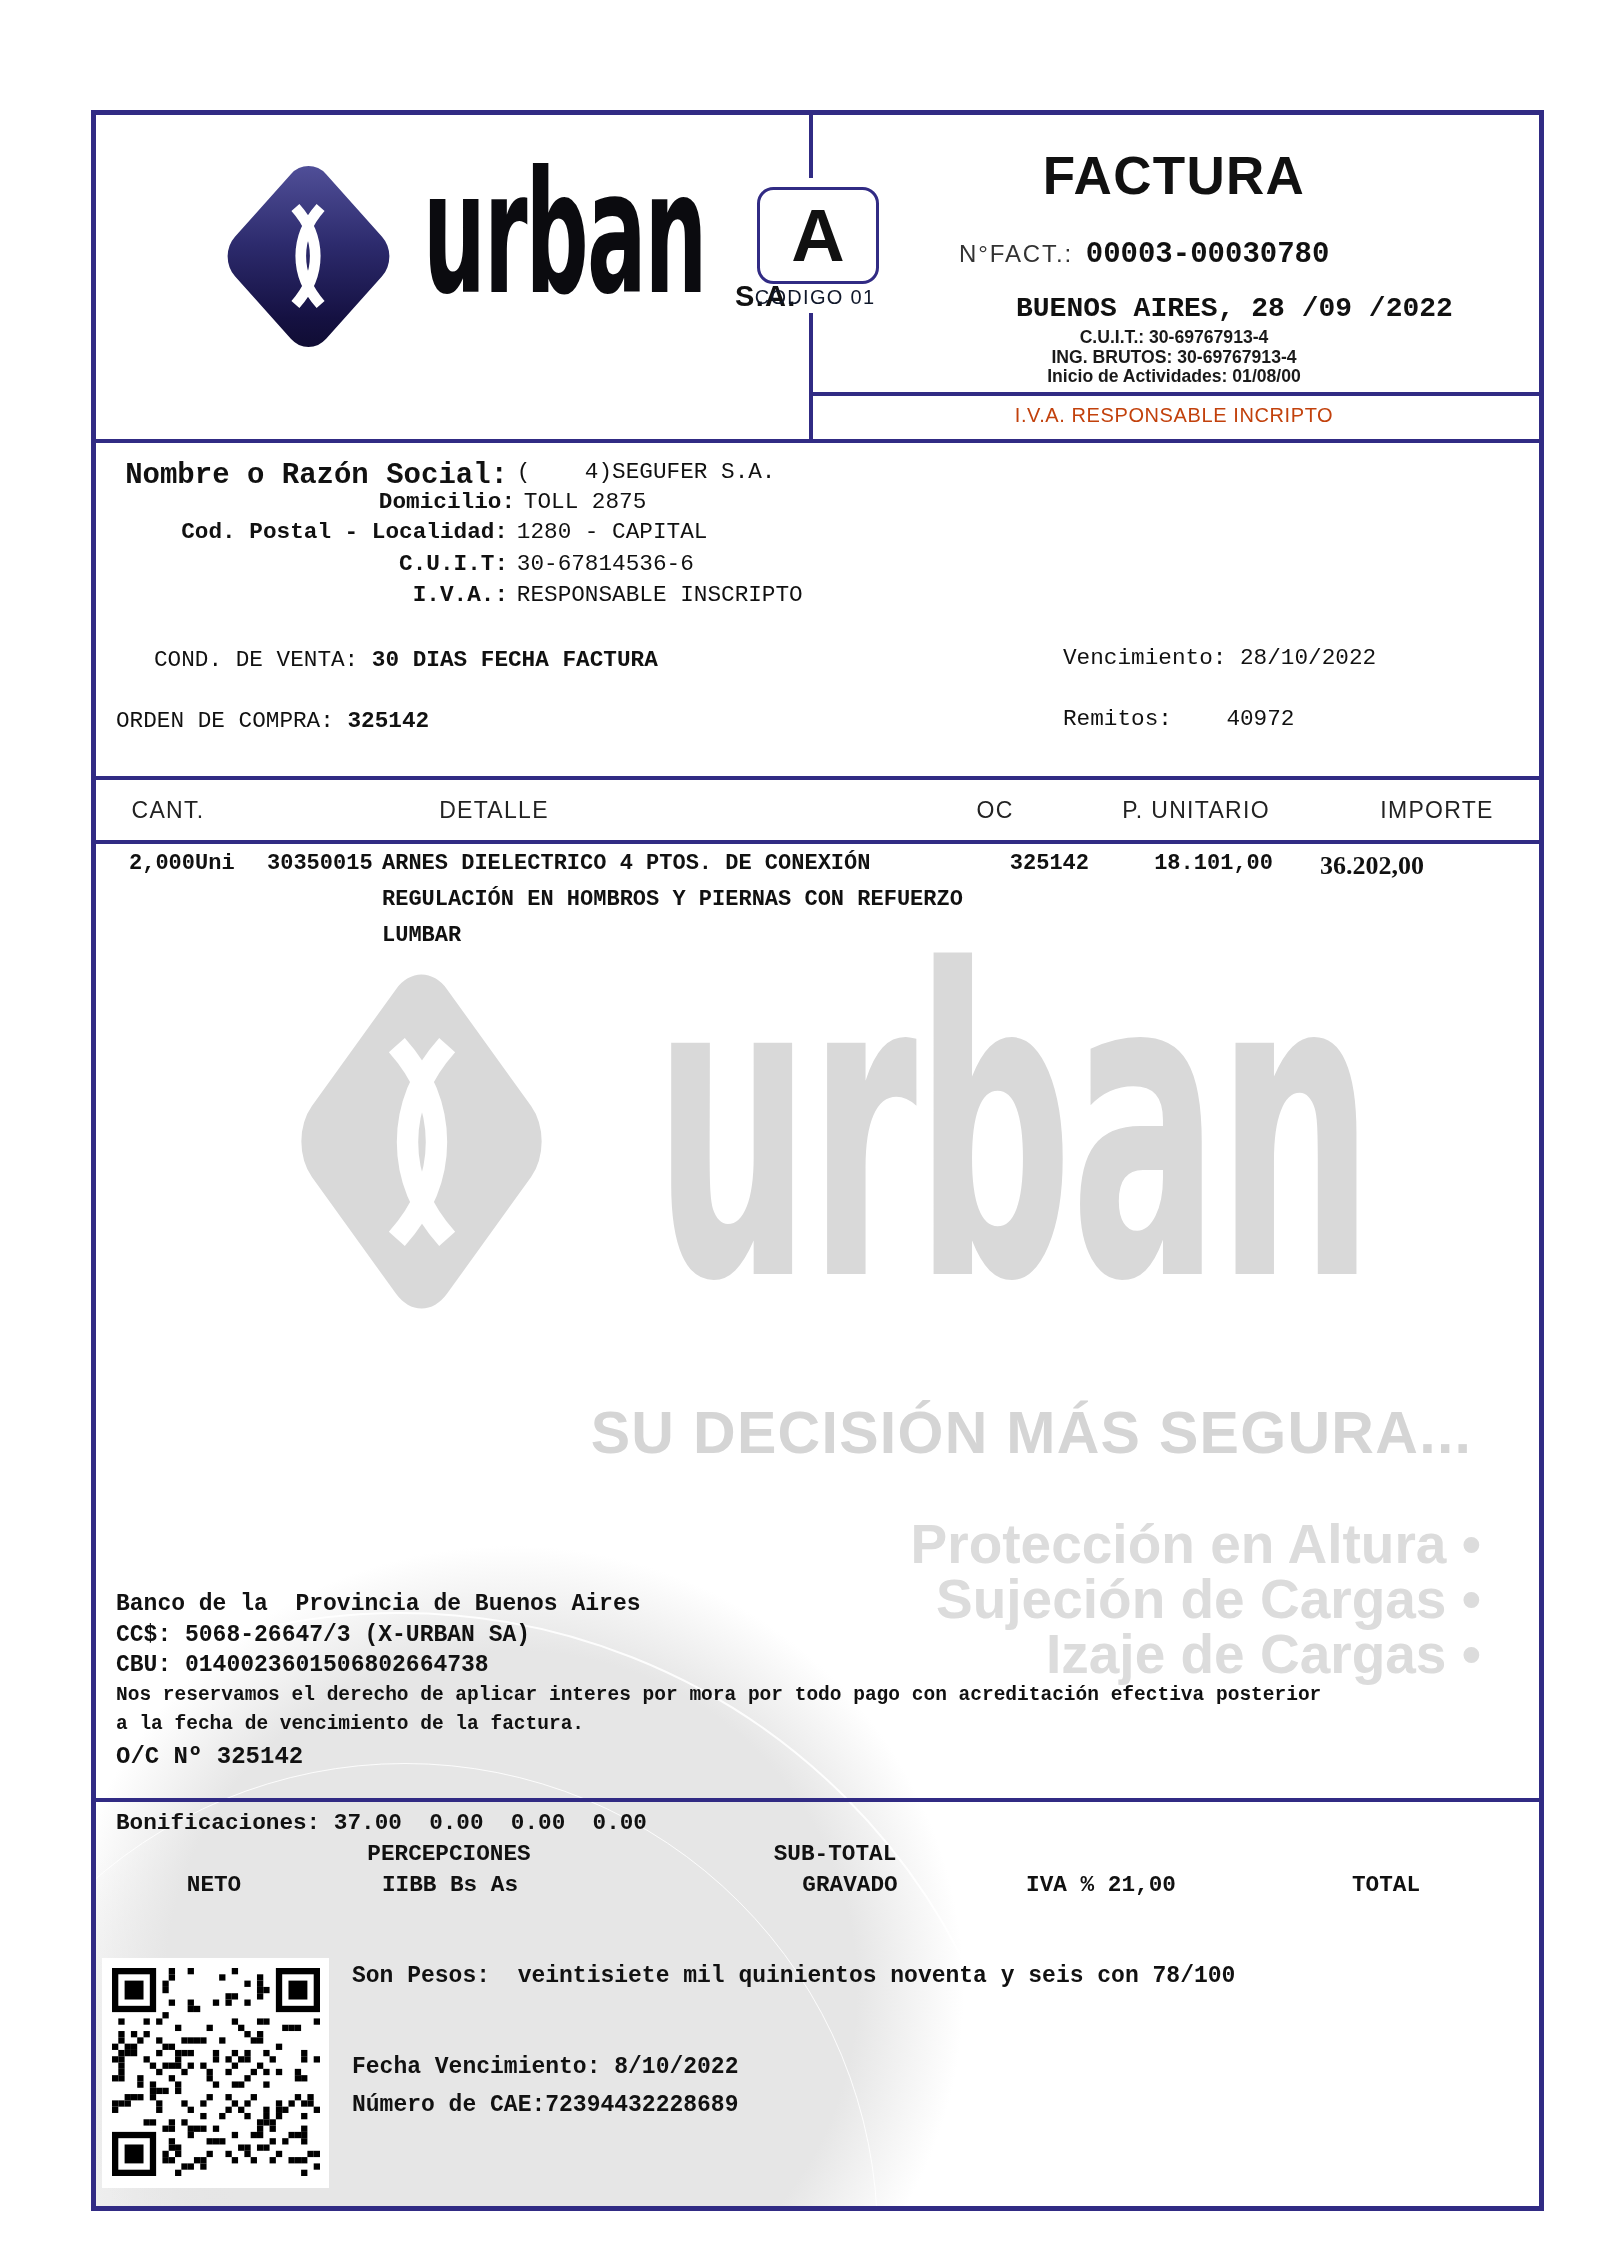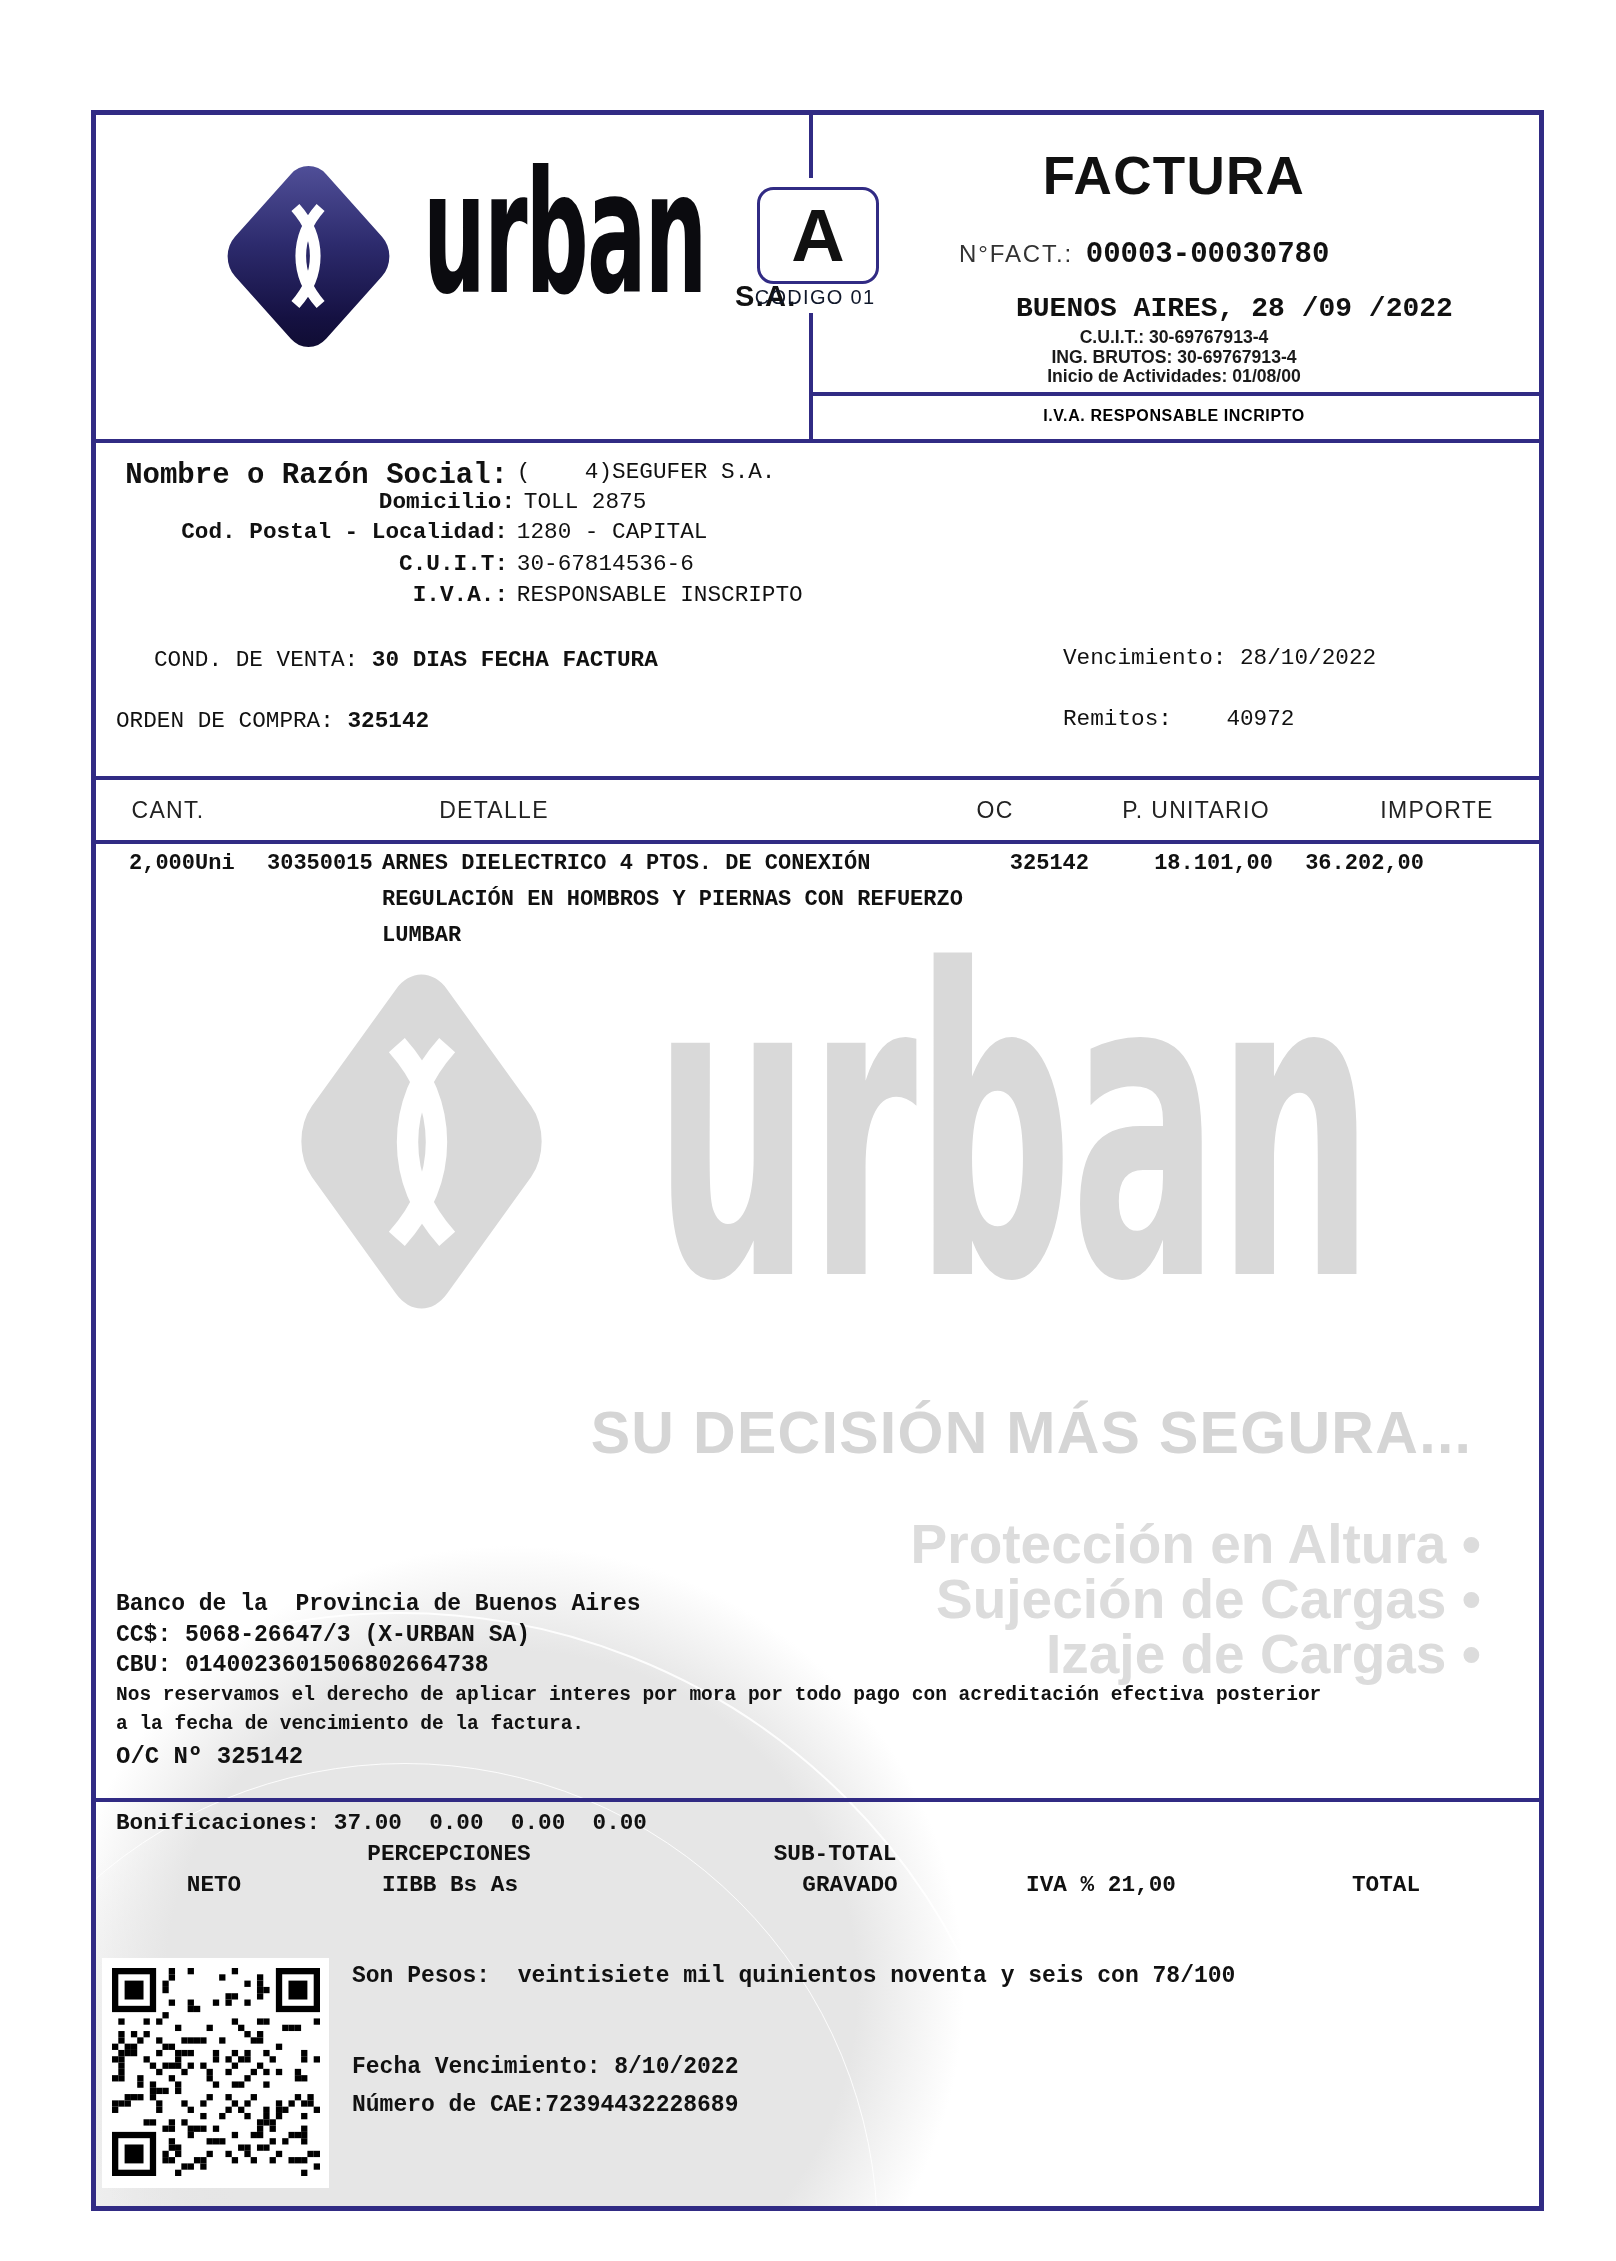--- a/index.html
+++ b/index.html
@@ -83,21 +83,21 @@
   <div class="abs z2" style="left:863px;top:123px;display:flex;align-items:baseline;">
     <span style="font-size:24px;letter-spacing:1.9px;color:#333;">N°FACT.:</span>
     <span class="mono b" style="font-size:29px;margin-left:12.6px;">00003-00030780</span>
   </div>
   <div class="abs mono b z2" style="left:920px;top:178px;font-size:28px;">BUENOS AIRES, 28 /09 /2022</div>
   <div class="abs b z2" style="left:713px;top:213px;width:730px;text-align:center;font-size:17.6px;line-height:19.5px;color:#1a1a1a;">
     <div>C.U.I.T.: 30-69767913-4</div>
     <div>ING. BRUTOS: 30-69767913-4</div>
     <div>Inicio de Actividades: 01/08/00</div>
   </div>
-  <div class="abs z2" style="left:713px;top:277px;width:730px;height:47px;display:flex;align-items:center;justify-content:center;font-size:16px;letter-spacing:0.6px;color:#000000;font-weight:bold;">I.V.A. RESPONSABLE INCRIPTO</div>
+  <div class="abs z2" style="left:713px;top:277px;width:730px;height:47px;display:flex;align-items:center;justify-content:center;font-size:20px;letter-spacing:0.6px;color:#c2410c;">I.V.A. RESPONSABLE INCRIPTO</div>
 
   <div class="abs z2" style="left:0;top:344px;width:1443px;">
     <div class="abs" style="left:0;top:0;display:flex;">
       <span class="mono b" style="width:412px;text-align:right;font-size:29px;">Nombre o Razón Social:</span>
       <span class="mono" style="margin-left:8.8px;font-size:22.7px;">(    4)SEGUFER S.A.</span>
     </div>
     <div class="abs" style="left:0;top:30px;display:flex;">
       <span class="mono b" style="width:412px;text-align:right;font-size:22.7px;padding-left:7px;">Domicilio:</span>
       <span class="mono" style="margin-left:8.8px;font-size:22.7px;">TOLL 2875</span>
     </div>
@@ -136,21 +136,21 @@
   </div>
 
   <div class="abs z2" style="left:0;top:0;width:1443px;">
     <span class="abs mono b" style="left:33px;top:736px;font-size:22px;">2,000Uni</span>
     <span class="abs mono b" style="left:171px;top:736px;font-size:22px;">30350015</span>
     <span class="abs mono b" style="left:286px;top:736px;font-size:22px;">ARNES DIELECTRICO 4 PTOS. DE CONEXIÓN</span>
     <span class="abs mono b" style="left:286px;top:772px;font-size:22px;">REGULACIÓN EN HOMBROS Y PIERNAS CON REFUERZO</span>
     <span class="abs mono b" style="left:286px;top:808px;font-size:22px;">LUMBAR</span>
     <span class="abs mono b" style="right:450px;top:736px;font-size:22px;">325142</span>
     <span class="abs mono b" style="right:266px;top:736px;font-size:22px;">18.101,00</span>
-    <span class="abs mono b" style="right:115px;top:736px;font-size:22px;">36.202,00</span>
+    <span class="abs mono b" style="right:115px;top:736px;font-size:26px;font-family:Liberation Serif, serif;">36.202,00</span>
   </div>
 
   <div class="abs mono b z2" style="left:20px;top:1476px;font-size:23px;">Banco de la  Provincia de Buenos Aires</div>
   <div class="abs mono b z2" style="left:20px;top:1507px;font-size:23px;">CC$: 5068-26647/3 (X-URBAN SA)</div>
   <div class="abs mono b z2" style="left:20px;top:1537px;font-size:23px;">CBU: 0140023601506802664738</div>
   <div class="abs mono b z2" style="left:20px;top:1569px;font-size:19.5px;">Nos reservamos el derecho de aplicar interes por mora por todo pago con acreditación efectiva posterior</div>
   <div class="abs mono b z2" style="left:20px;top:1598px;font-size:19.5px;">a la fecha de vencimiento de la factura.</div>
   <div class="abs mono b z2" style="left:20px;top:1628px;font-size:24px;">O/C Nº 325142</div>
 
   <div class="hline" style="left:0;top:1683px;width:1443px;z-index:2;"></div>

